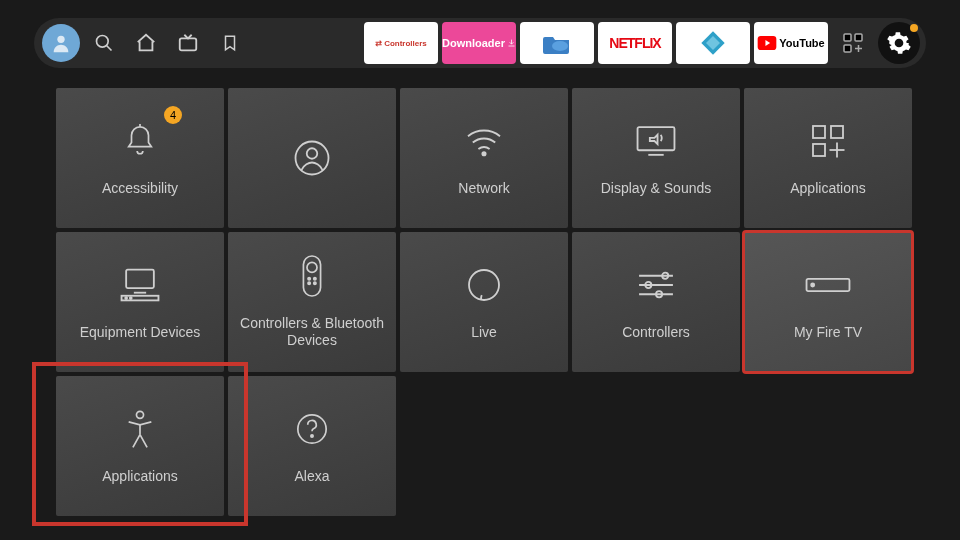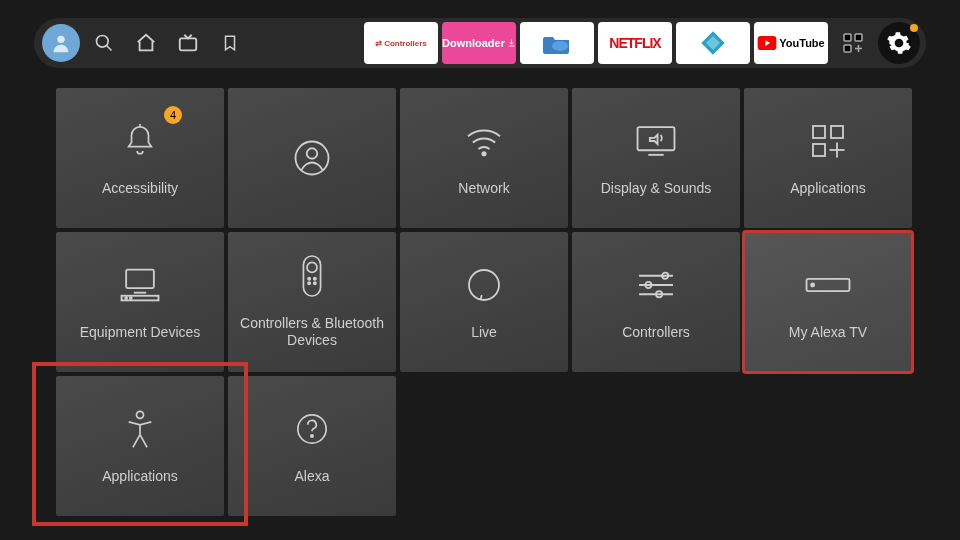--- a/index.html
+++ b/index.html
@@ -285,21 +285,21 @@
       </span>
     <span class="label">Controllers</span>
   </div>
   <div class="tile highlight">
     <span class="icon-slot">
         <svg width="46" height="16" viewBox="0 0 30 10">
           <rect x="1" y="1" width="28" height="8" rx="1"></rect>
           <circle cx="5" cy="5" r="1" fill="#cfcfcf"></circle>
         </svg>
       </span>
-    <span class="label">My Alexa TV</span>
+    <span class="label">My Fire TV</span>
   </div>
   <div class="tile">
     <span class="icon-slot">
         <svg width="34" height="40" viewBox="0 0 24 28">
           <circle cx="12" cy="4" r="2.5"></circle>
           <path d="M4 9l8 2 8-2"></path>
           <line x1="12" y1="11" x2="12" y2="18"></line>
           <path d="M12 18l-5 9M12 18l5 9"></path>
         </svg>
       </span>

